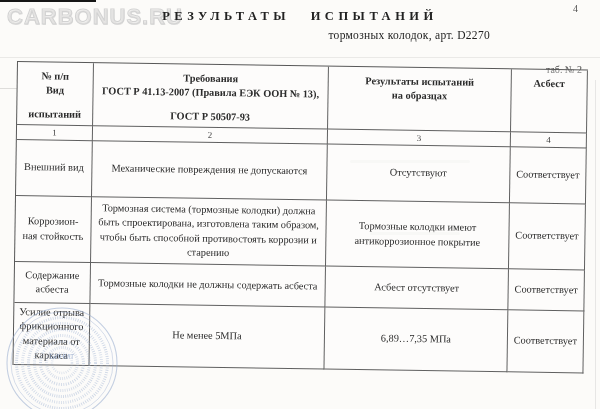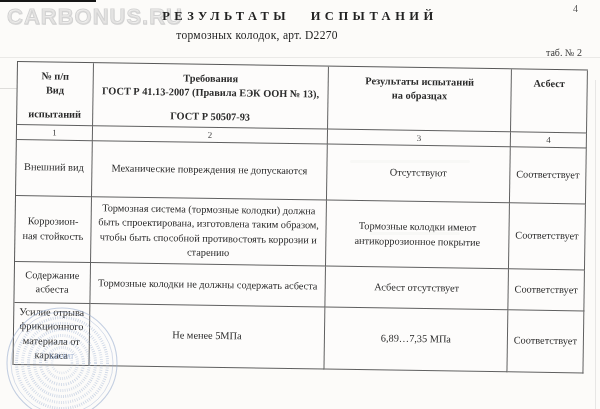--- a/index.html
+++ b/index.html
@@ -18,30 +18,30 @@
 
   .watermark{
     position:absolute;left:7px;top:4px;
     font-family:"Liberation Sans","DejaVu Sans",sans-serif;
     font-weight:bold;font-size:22px;letter-spacing:1px;
     color:rgba(255,255,255,0.05);
     -webkit-text-stroke:1px #d2d2d2;
     text-shadow:0.5px 0.5px 0 rgba(180,180,180,0.35);
   }
   .page-number{position:absolute;right:22px;top:3px;font-size:10px;color:#555;}
-  .table-label{position:absolute;right:18px;top:47px;font-size:10px;color:#3a3a3a;}
+  .table-label{position:absolute;right:18px;top:64px;font-size:10px;color:#3a3a3a;}
 
   .doc-title{
     position:absolute;left:0;top:9px;width:600px;text-align:center;
     font-weight:bold;font-size:12.5px;letter-spacing:4.5px;word-spacing:13px;
     color:#222;
   }
   .doc-subtitle{
-    position:absolute;left:0;top:29px;width:490px;text-align:center;
-    font-size:11.5px;color:#222;letter-spacing:0.3px;margin-left:12px;
+    position:absolute;left:0;top:29px;width:490px;text-align:right;
+    font-size:11.5px;color:#222;letter-spacing:0.3px;
   }
 
   .test-table{
     position:absolute;left:17px;top:61px;width:570px;
     transform:rotate(0.85deg);transform-origin:0 0;
     display:grid;
     grid-template-columns:76px 235px 183px 76px;
     grid-template-rows:63px 15px 56px 66px 41px 62px;
     border-top:1px solid #585858;border-left:1px solid #585858;
     background:rgba(255,255,255,0.35);

